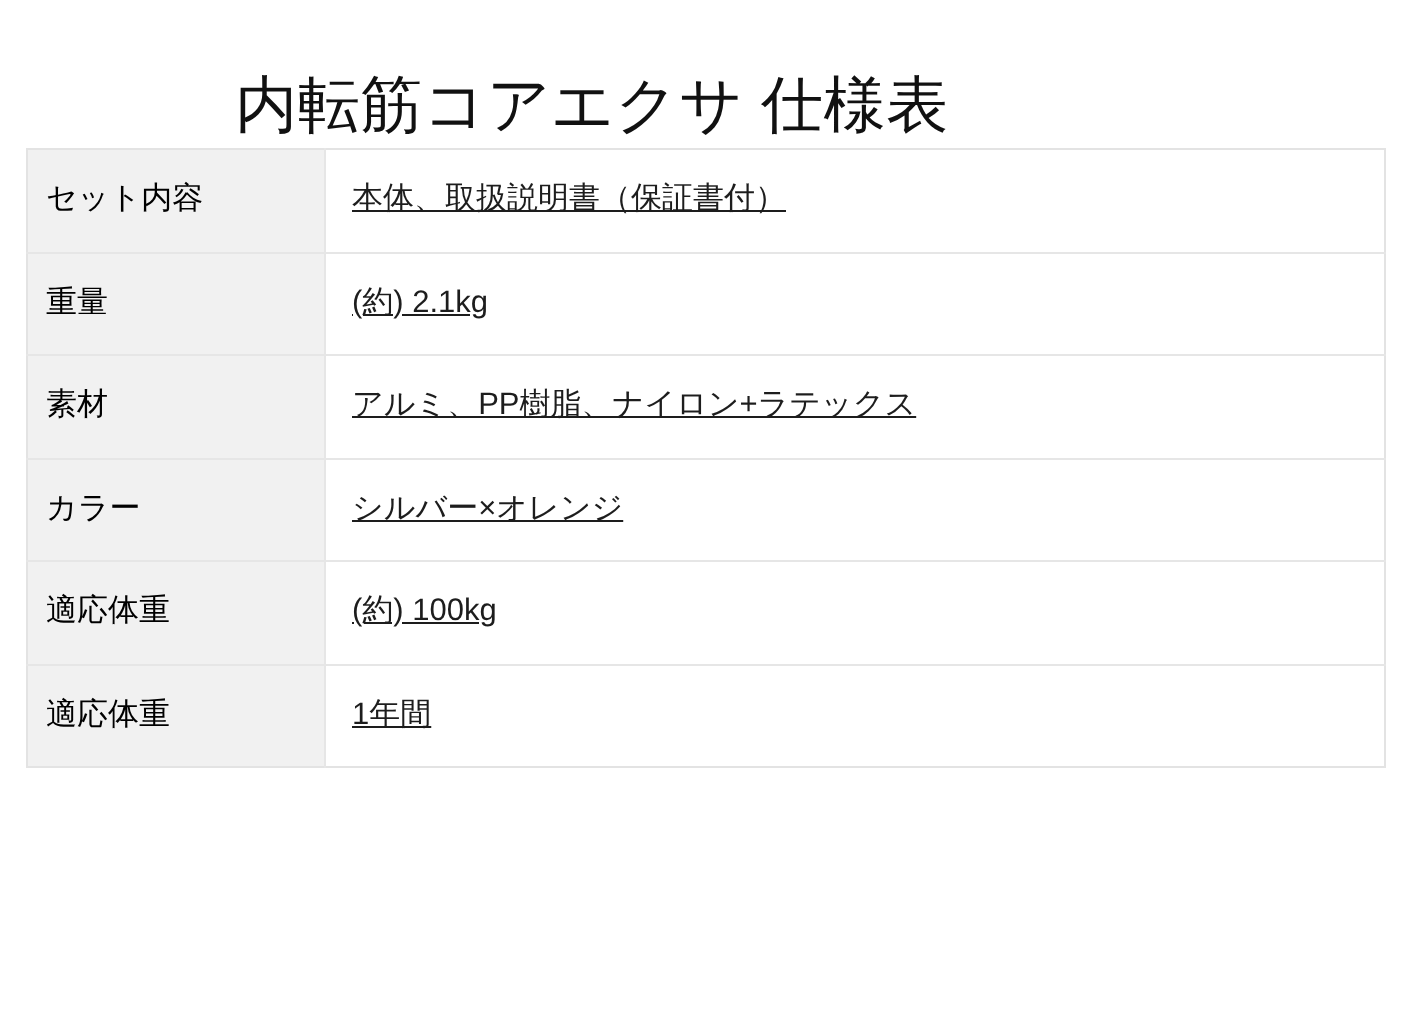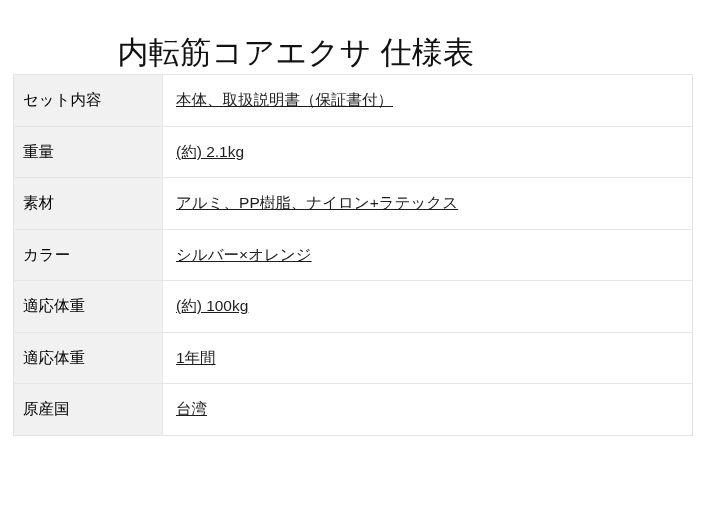--- a/index.html
+++ b/index.html
@@ -132,22 +132,18 @@
         <tr>
           <th class="cell-label" scope="row">適応体重</th>
           <td class="cell-value">(約) 100kg</td>
         </tr>
 
         <tr>
           <th class="cell-label" scope="row">適応体重</th>
           <td class="cell-value">1年間</td>
         </tr>
 
-        <tr>
-          <th class="cell-label" scope="row">原産国</th>
-          <td class="cell-value">台湾</td>
-        </tr>
 
       </tbody>
     </table>
   </div>
 
 </div>
 
 </body></html>

